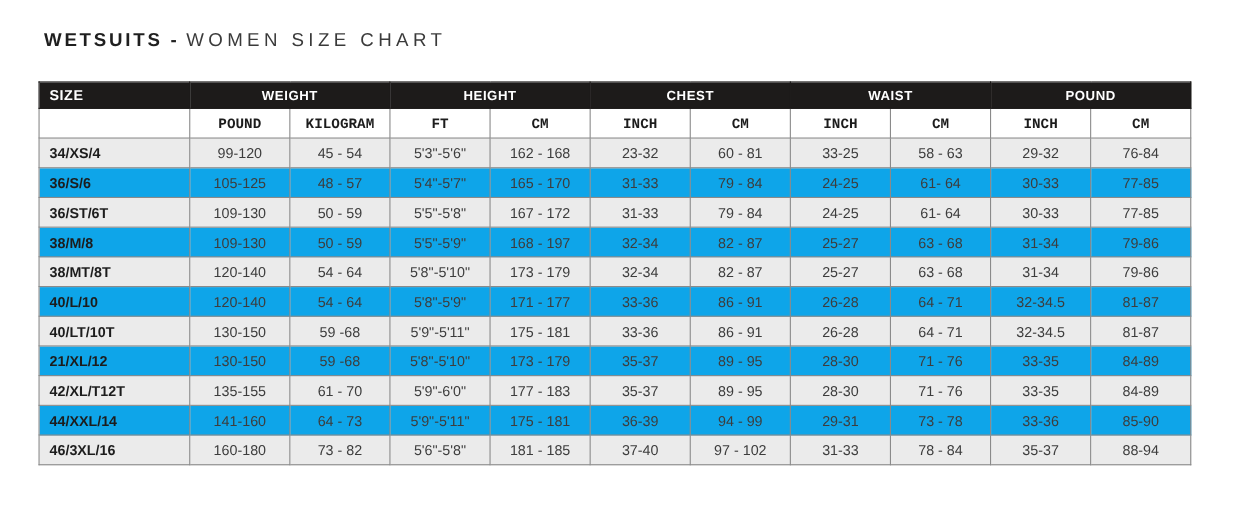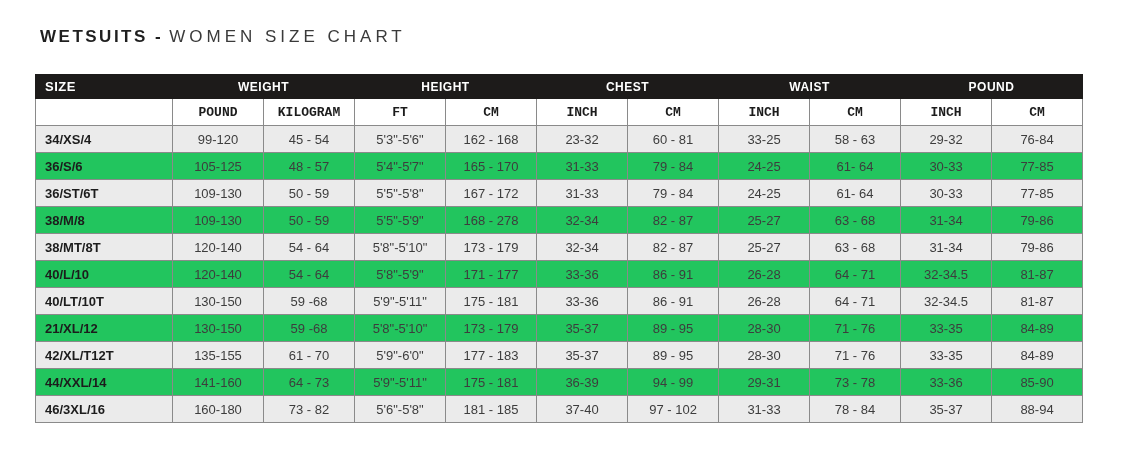--- a/index.html
+++ b/index.html
@@ -63,21 +63,21 @@
     border: 1px solid #8a8a8a;
     height: 27px;
     font-size: 13px;
     font-weight: bold;
     text-align: center;
     padding: 0;
     font-family: Liberation Mono, monospace;
   }
   tbody tr { height: 27px; }
   tbody tr.shaded { background: #ebebeb; }
-  tbody tr.plain  { background: #22c55e; }
+  tbody tr.plain  { background: #0ea5e9; }
   tbody th.size-cell {
     border: 1px solid #8a8a8a;
     font-size: 13px;
     font-weight: bold;
     color: #1c1c1c;
     text-align: left;
     padding: 0 0 0 9px;
   }
   tbody td.value-cell {
     border: 1px solid #8a8a8a;
@@ -172,21 +172,21 @@
           <td class="value-cell">24-25</td>
           <td class="value-cell">61- 64</td>
           <td class="value-cell">30-33</td>
           <td class="value-cell">77-85</td>
         </tr>
         <tr class="plain">
           <th class="size-cell">38/M/8</th>
           <td class="value-cell">109-130</td>
           <td class="value-cell">50 - 59</td>
           <td class="value-cell">5'5"-5'9"</td>
-          <td class="value-cell">168 - 278</td>
+          <td class="value-cell">168 - 197</td>
           <td class="value-cell">32-34</td>
           <td class="value-cell">82 - 87</td>
           <td class="value-cell">25-27</td>
           <td class="value-cell">63 - 68</td>
           <td class="value-cell">31-34</td>
           <td class="value-cell">79-86</td>
         </tr>
         <tr class="shaded">
           <th class="size-cell">38/MT/8T</th>
           <td class="value-cell">120-140</td>

